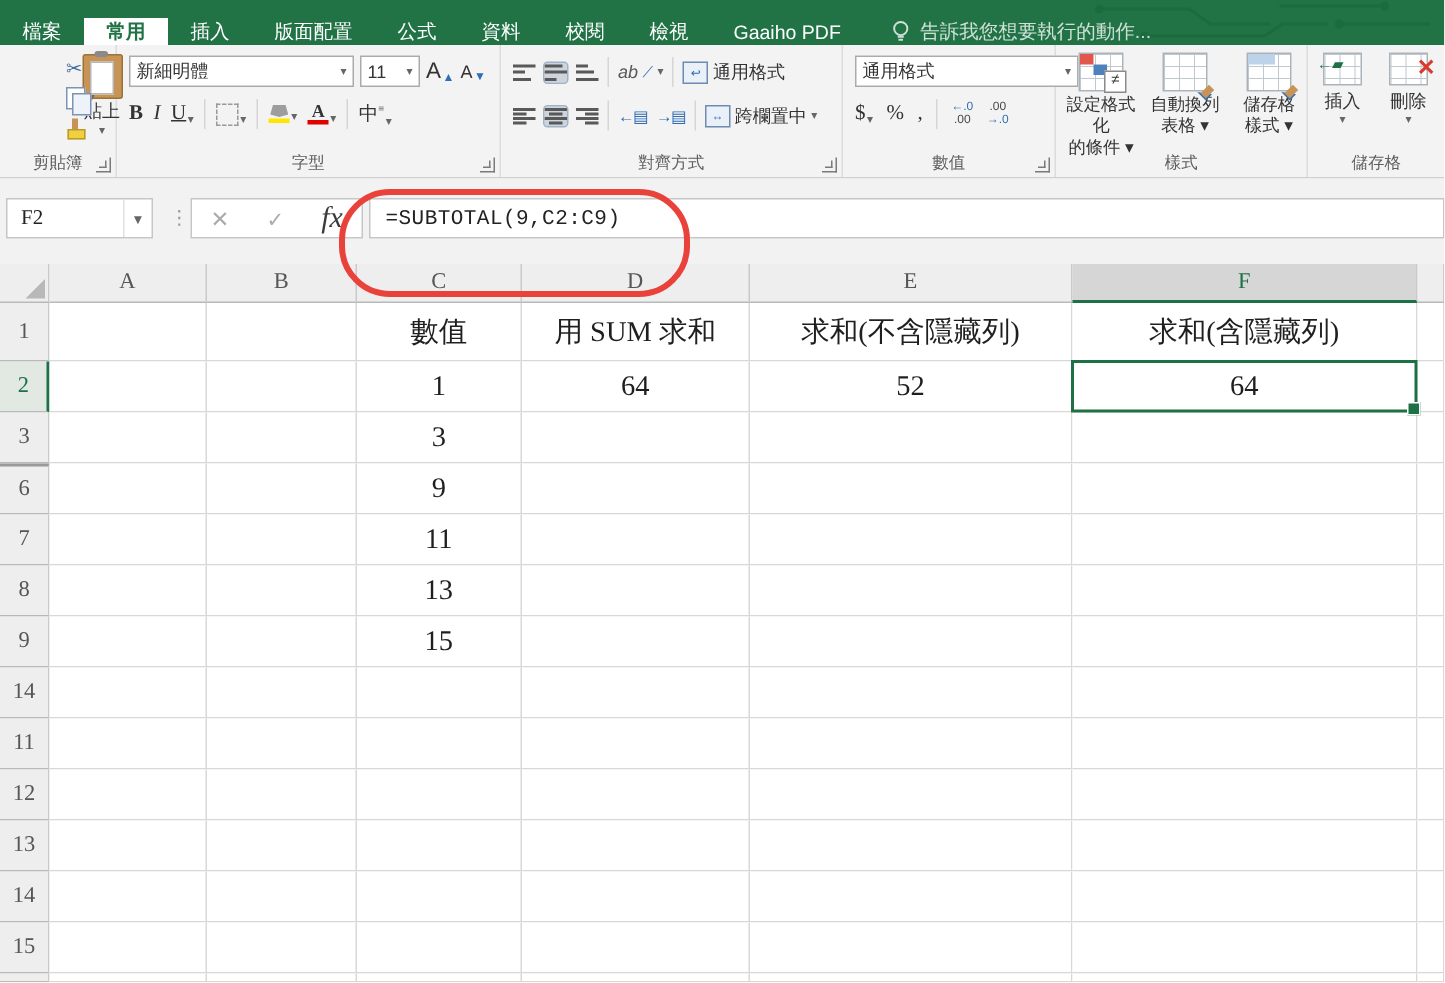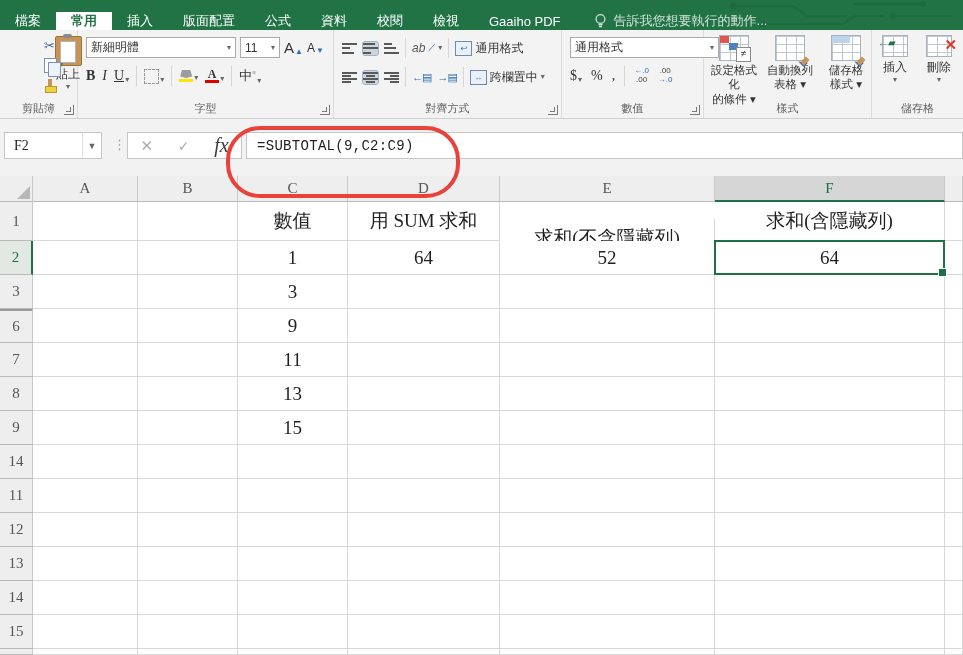--- a/index.html
+++ b/index.html
@@ -413,21 +413,21 @@
       <div class="hcell" style="left: 238px; top: 0px; width: 110px; height: 26px;">C</div>
       <div class="hcell" style="left: 348px; top: 0px; width: 152px; height: 26px;">D</div>
       <div class="hcell" style="left: 500px; top: 0px; width: 215px; height: 26px;">E</div>
       <div class="hcell selcol" style="left: 715px; top: 0px; width: 230px; height: 26px;">F</div>
       <div class="hcell" style="left: 945px; top: 0px; width: 18px; height: 26px;"></div>
       <div class="hcell" style="left: 0px; top: 26px; width: 33px; height: 39px;">1</div>
       <div class="cell" style="left: 33px; top: 26px; width: 105px; height: 39px;"></div>
       <div class="cell" style="left: 138px; top: 26px; width: 100px; height: 39px;"></div>
       <div class="cell" style="left: 238px; top: 26px; width: 110px; height: 39px;">數值</div>
       <div class="cell" style="left: 348px; top: 26px; width: 152px; height: 39px;">用 SUM 求和</div>
-      <div class="cell" style="left: 500px; top: 26px; width: 215px; height: 39px; margin-top: 17px;">求和(不含隱藏列)</div>
+      <div class="cell" style="left: 500px; top: 26px; width: 215px; height: 39px;">求和(不含隱藏列)</div>
       <div class="cell" style="left: 715px; top: 26px; width: 230px; height: 39px;">求和(含隱藏列)</div>
       <div class="cell" style="left: 945px; top: 26px; width: 18px; height: 39px;"></div>
       <div class="hcell selrow" style="left: 0px; top: 65px; width: 33px; height: 34px;">2</div>
       <div class="cell" style="left: 33px; top: 65px; width: 105px; height: 34px;"></div>
       <div class="cell" style="left: 138px; top: 65px; width: 100px; height: 34px;"></div>
       <div class="cell" style="left: 238px; top: 65px; width: 110px; height: 34px;">1</div>
       <div class="cell" style="left: 348px; top: 65px; width: 152px; height: 34px;">64</div>
       <div class="cell" style="left: 500px; top: 65px; width: 215px; height: 34px;">52</div>
       <div class="cell" style="left: 715px; top: 65px; width: 230px; height: 34px;">64</div>
       <div class="cell" style="left: 945px; top: 65px; width: 18px; height: 34px;"></div>

